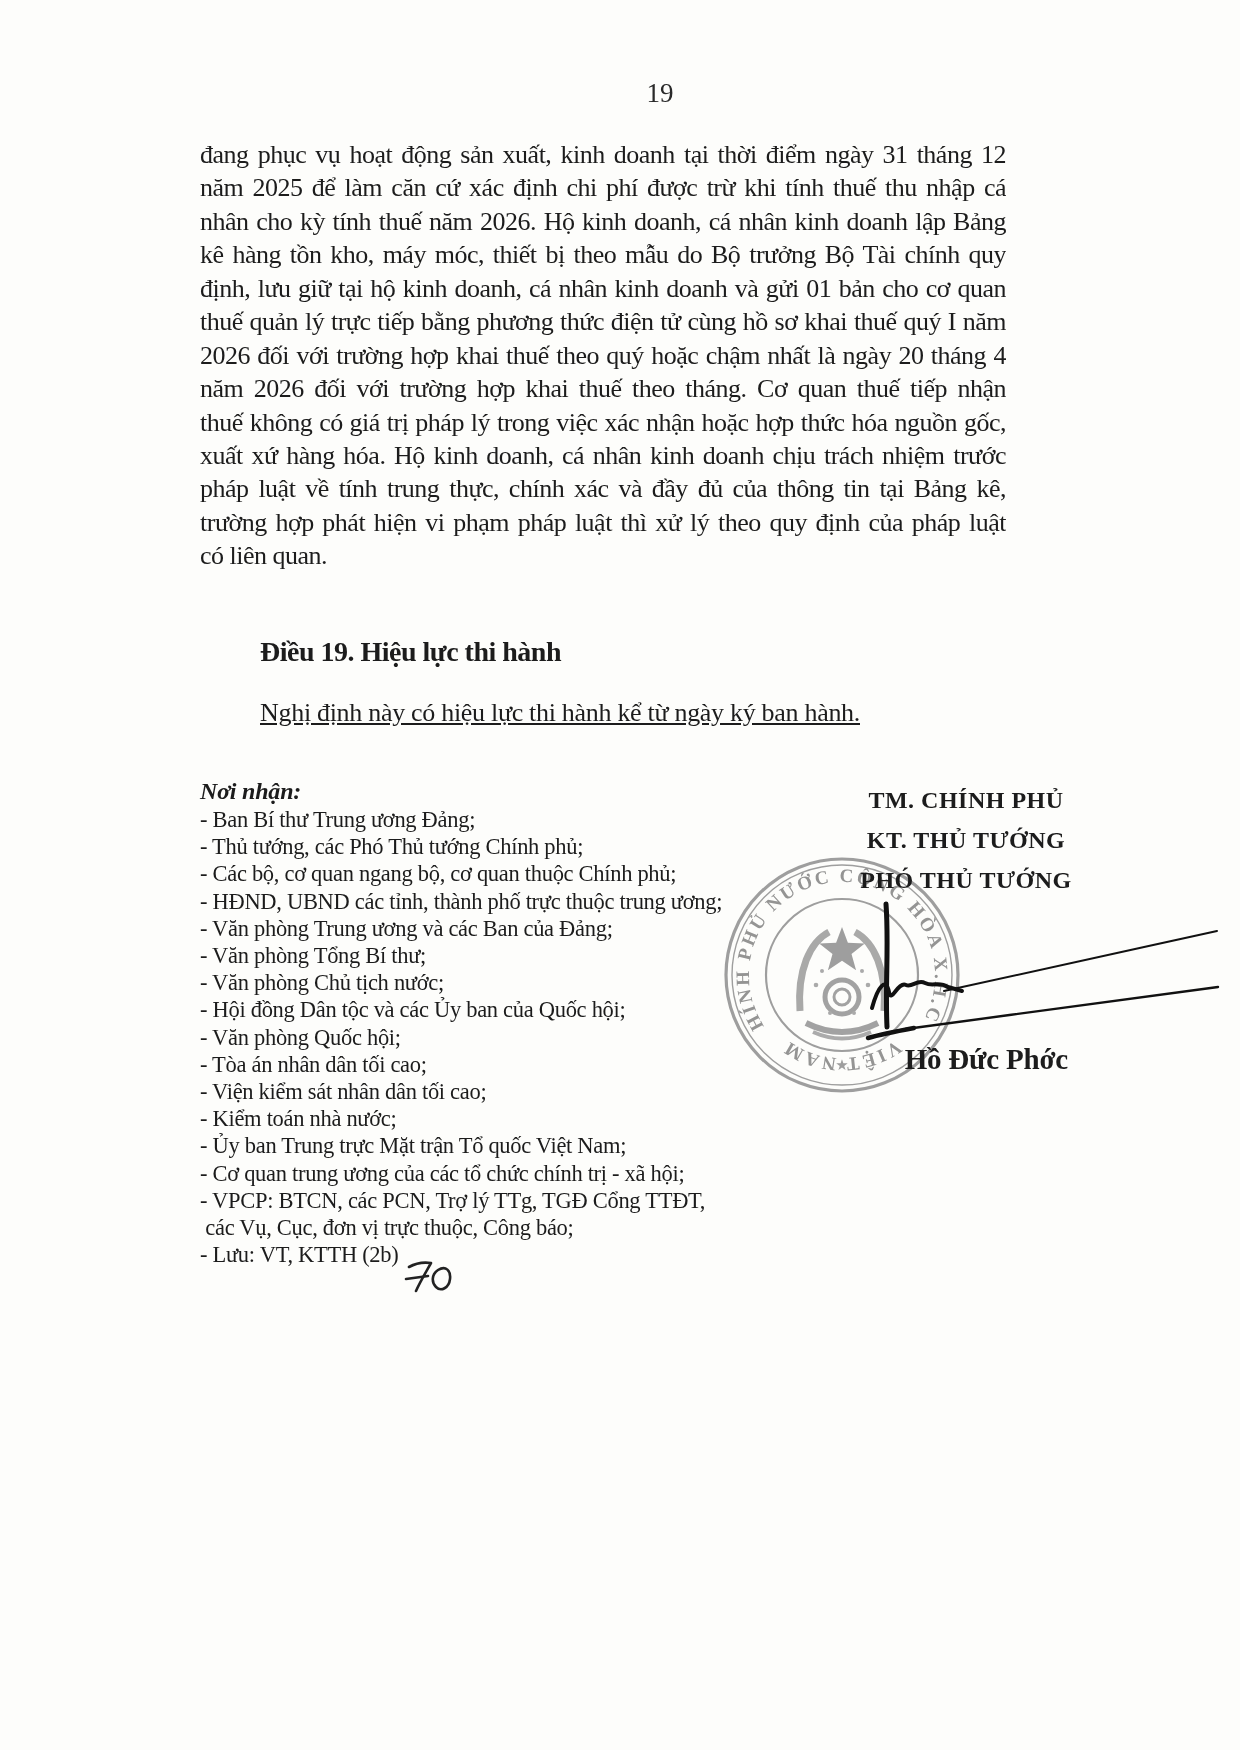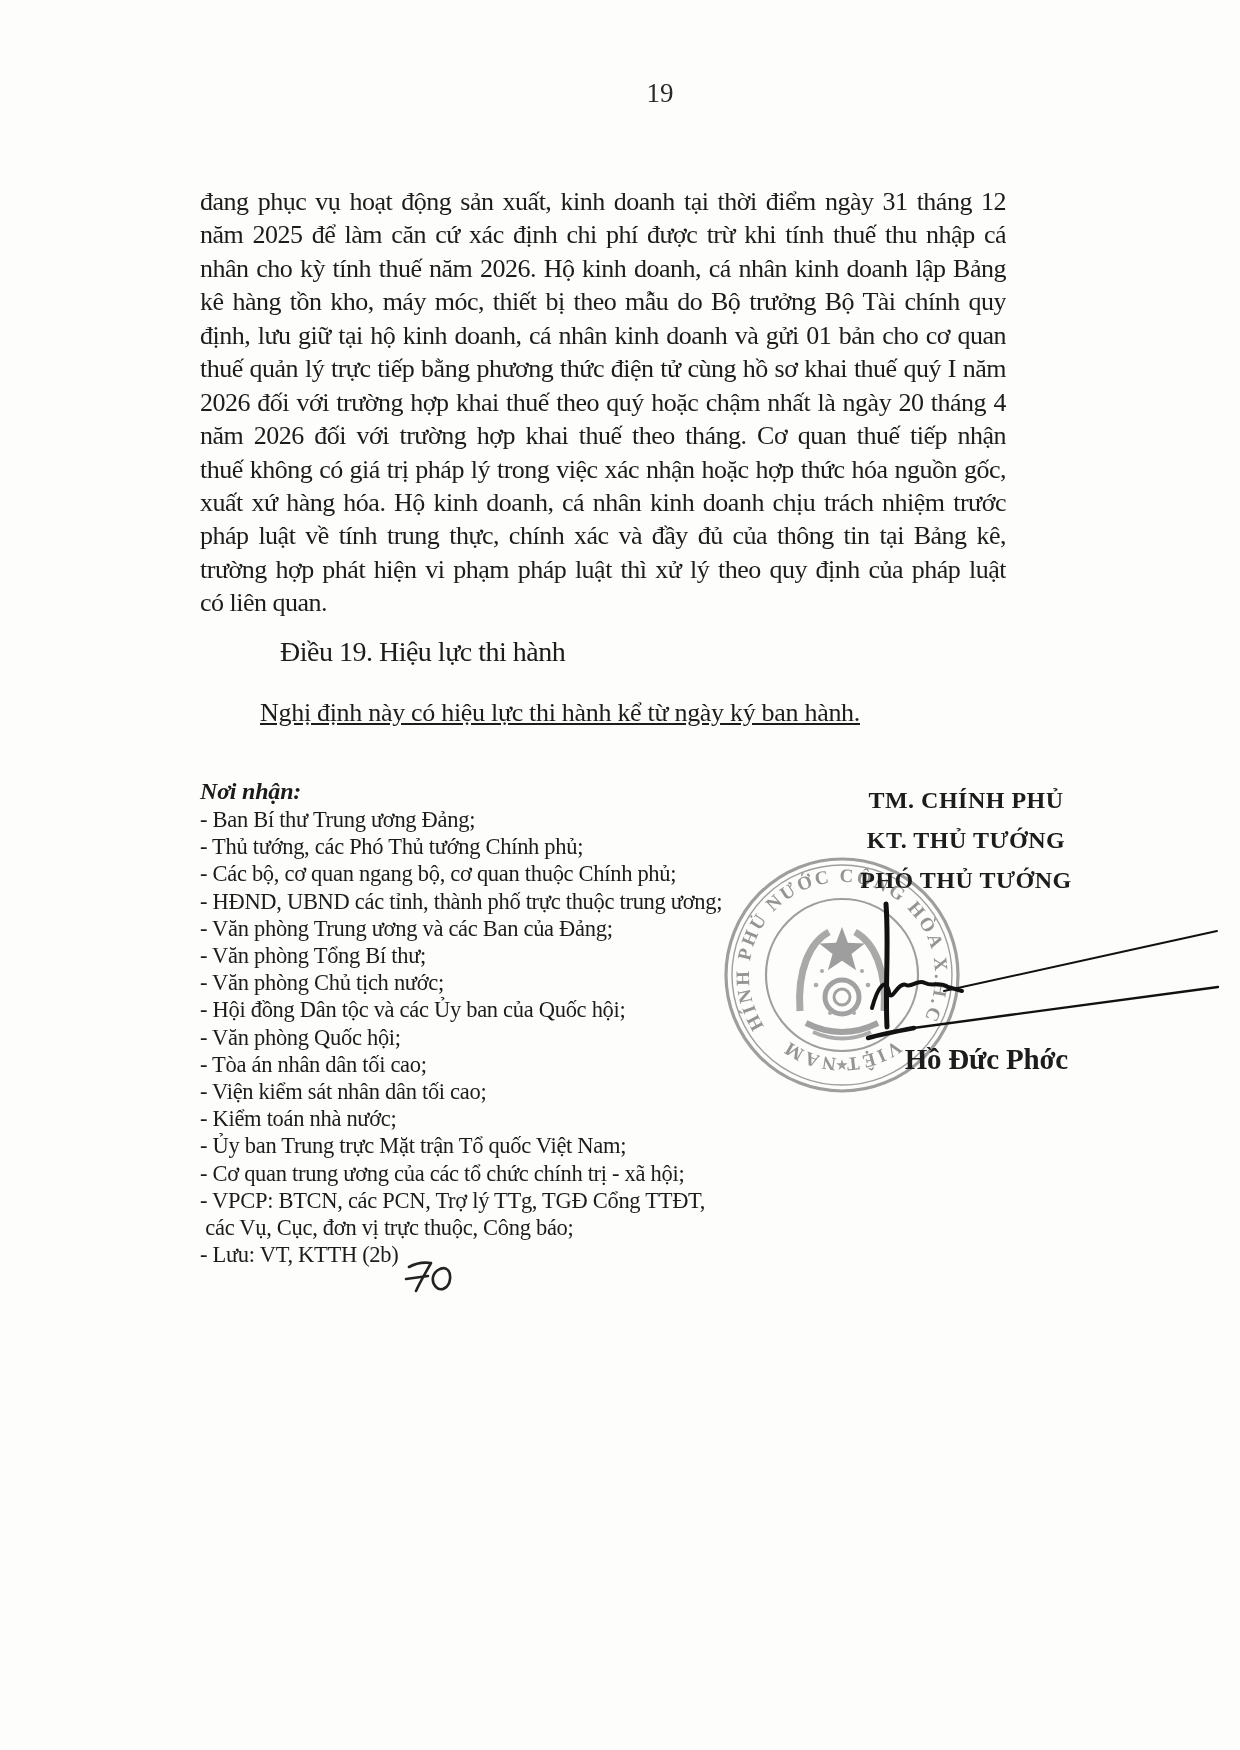--- a/index.html
+++ b/index.html
@@ -16,34 +16,33 @@
   #page-number {
     left:600px; top:46px; width:120px;
     text-align:center; font-size:27px; line-height:30px;
     color:#2a2a2a;
     margin-top:32px;
   }
 
   
   #body-paragraph {
     left:200px; top:138px; width:806px;
-    font-size:26px; letter-spacing:-0.5px;margin-top:47px;
+    font-size:26px; letter-spacing:-0.5px;
   }
   .para-line {
     height:33.45px; line-height:33.45px;
     text-align:justify; text-align-last:justify;
     overflow:hidden; white-space:normal;
   }
   #body-paragraph .para-line:last-child { text-align-last:left; }
 
   #article-heading {
     left:260px; top:634px;
-    font-size:28px; font-weight:normal; letter-spacing:-0.5px;
+    font-size:28px; font-weight:bold; letter-spacing:-0.5px;
     line-height:36px;
-    margin-left:20px;
   }
   #article-sentence {
     left:260px; top:696px;
     font-size:26px; letter-spacing:-0.3px; line-height:34px;text-decoration:underline;
   }
 
   
   #recipients { left:200px; top:777px; }
   #recipients-label {
     font-size:24px; font-weight:bold; font-style:italic;

